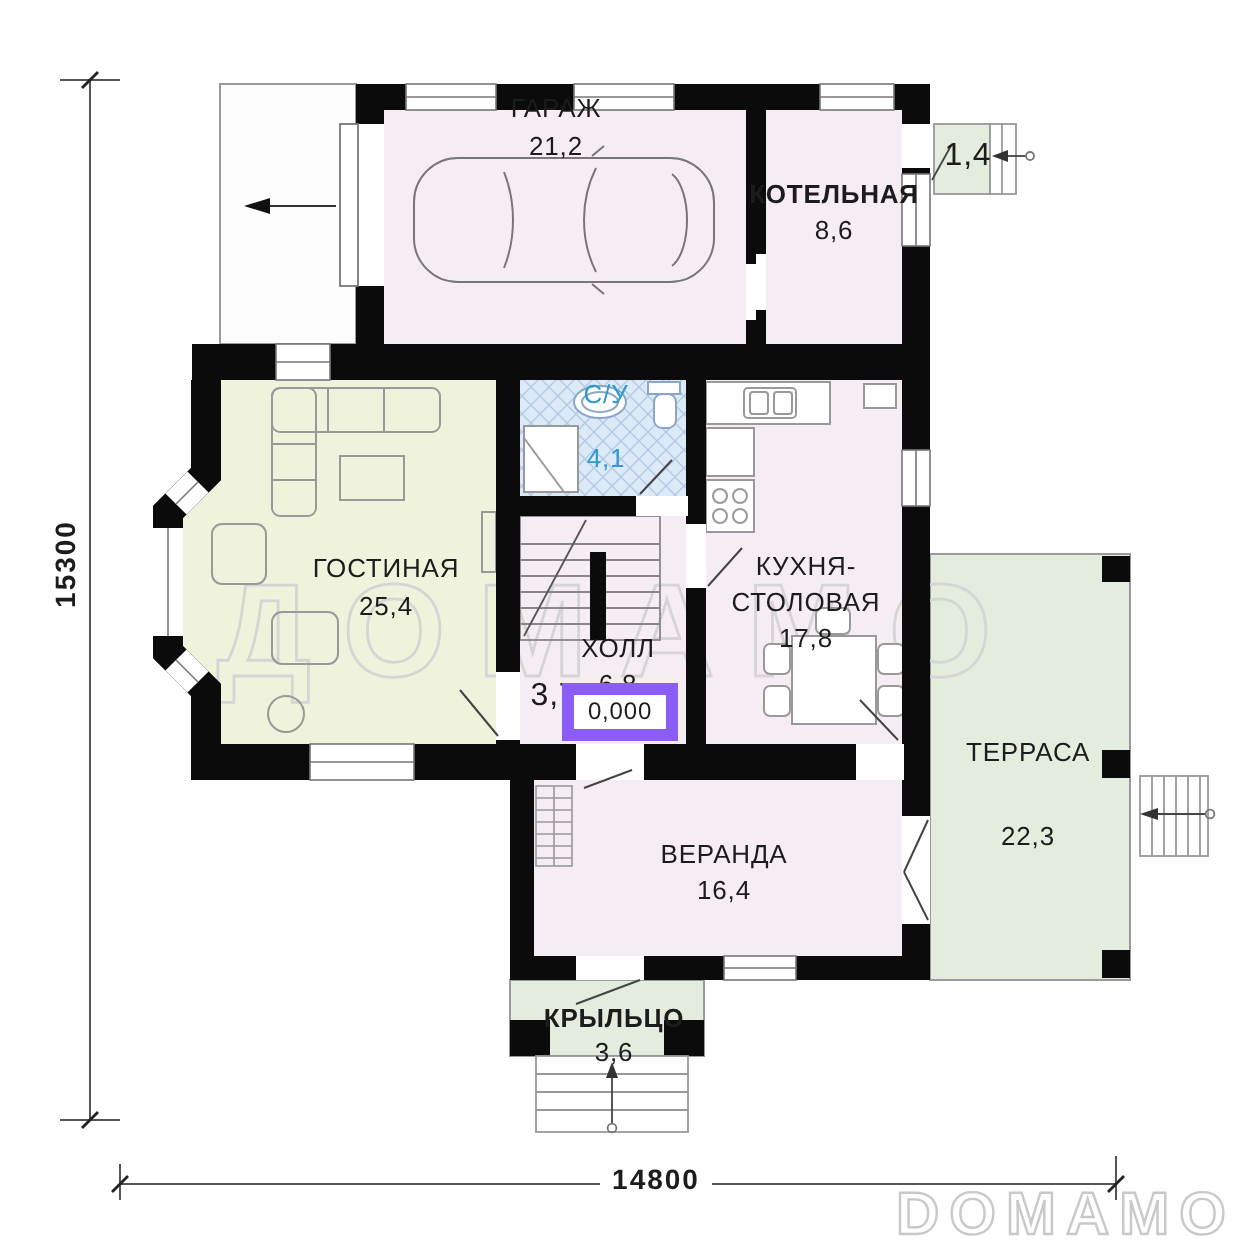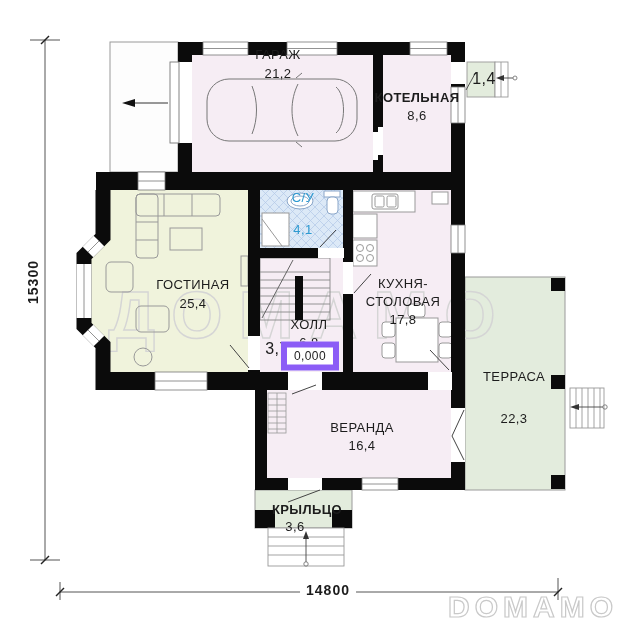--- a/index.html
+++ b/index.html
@@ -284,18 +284,18 @@
   <div class="lbl" style="left:403px;top:301px;">СТОЛОВАЯ</div>
   <div class="lbl" style="left:403px;top:319px;">17,8</div>
 
   <div class="lbl" style="left:514px;top:376px;">ТЕРРАСА</div>
   <div class="lbl" style="left:514px;top:394px;margin-top:24px;">22,3</div>
 
   <div class="lbl" style="left:362px;top:427px;">ВЕРАНДА</div>
   <div class="lbl" style="left:362px;top:445px;">16,4</div>
 
   <div class="lbl" style="left:307px;top:509px;font-weight:bold;">КРЫЛЬЦО</div>
-  <div class="lbl" style="left:295px;top:526px;">3,6</div>
+  <div class="lbl" style="left:307px;top:526px;">3,6</div>
 
   <div class="lbl dim dim-left" style="left:33px;top:282px;">15300</div>
   <div class="lbl dim" style="left:328px;top:590px;">14800</div>
 
 </div>
 
 </body></html>

